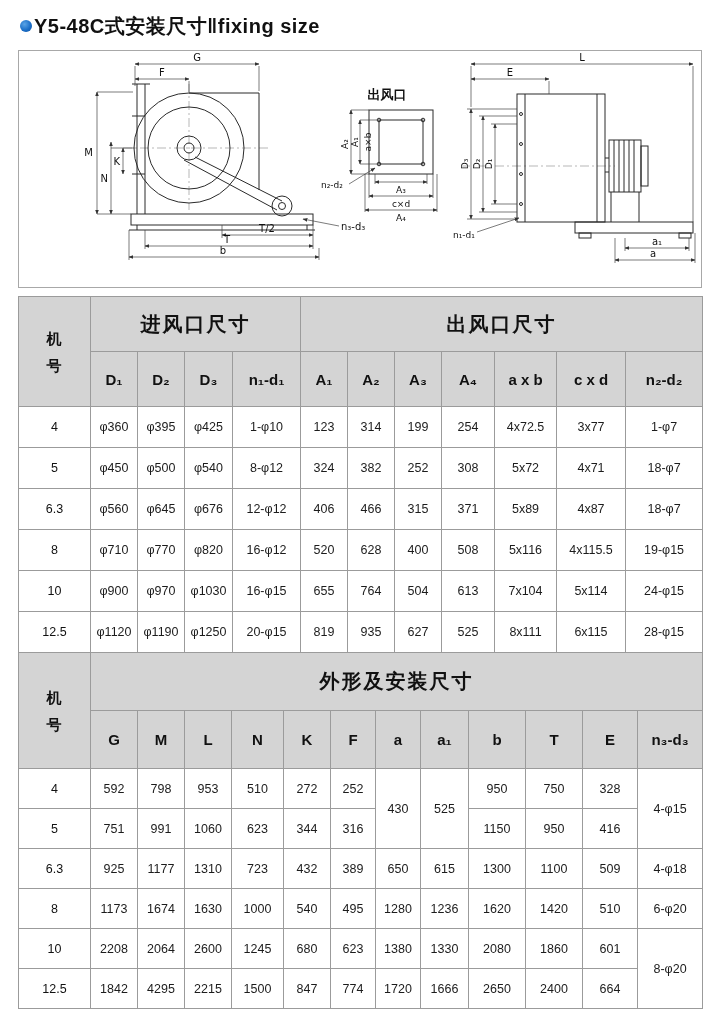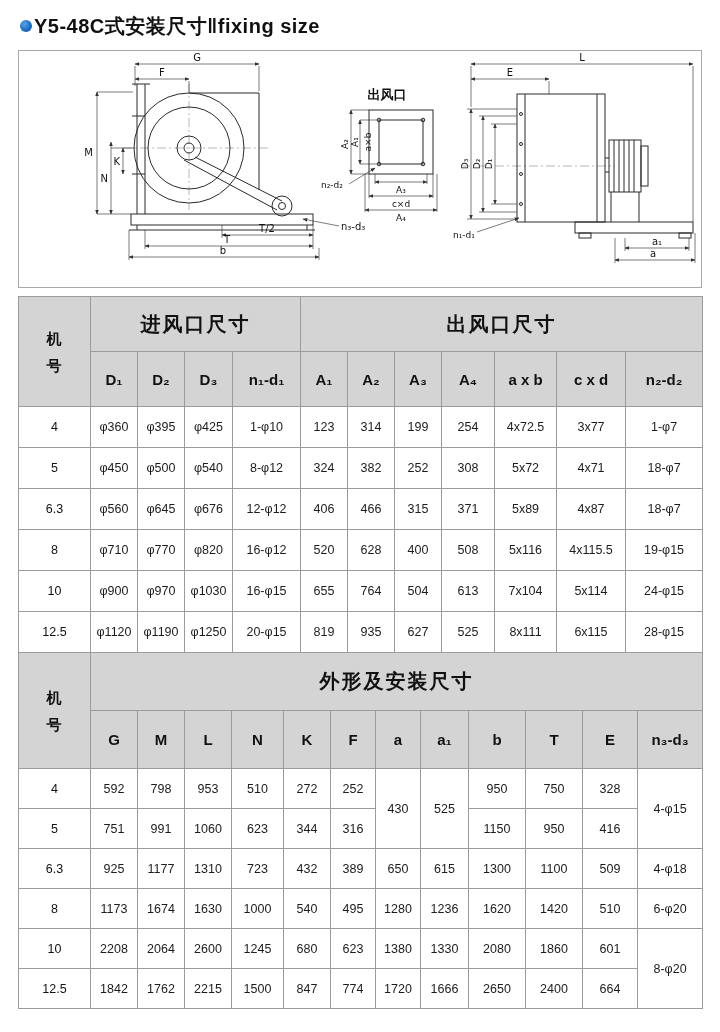--- a/index.html
+++ b/index.html
@@ -438,21 +438,21 @@
           <td>1380</td>
           <td>1330</td>
           <td>2080</td>
           <td>1860</td>
           <td>601</td>
           <td rowspan="2">8-φ20</td>
         </tr>
         <tr>
           <th class="model">12.5</th>
           <td>1842</td>
-          <td>1762</td>
+          <td>4295</td>
           <td>2215</td>
           <td>1500</td>
           <td>847</td>
           <td>774</td>
           <td>1720</td>
           <td>1666</td>
           <td>2650</td>
           <td>2400</td>
           <td>664</td>
         </tr>

